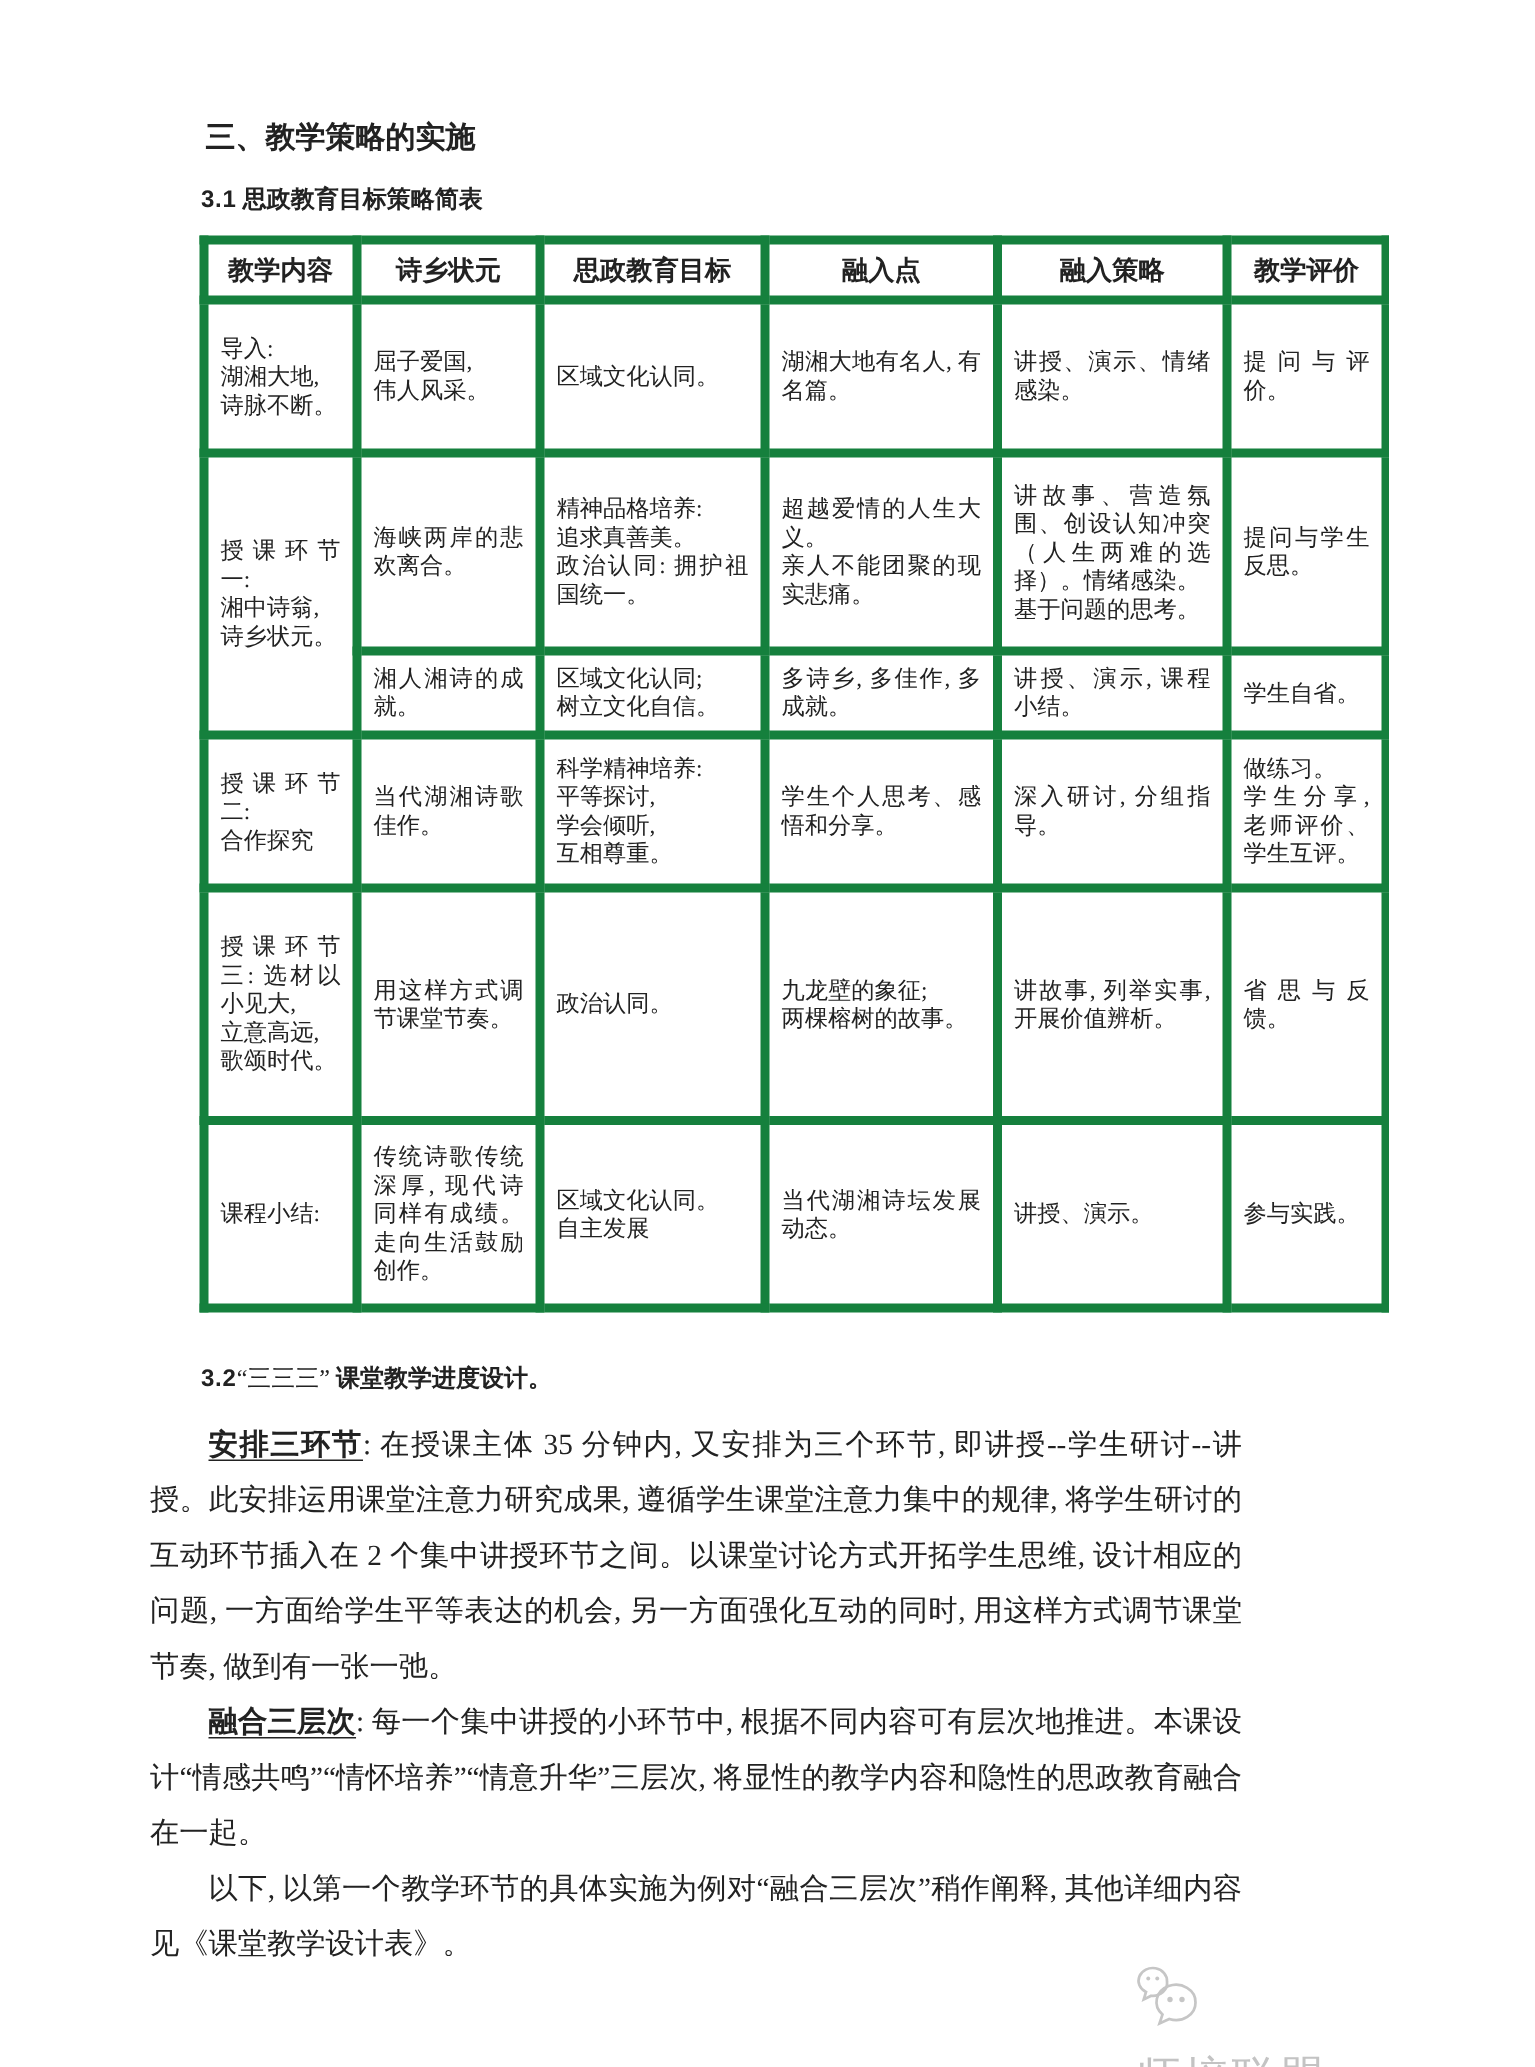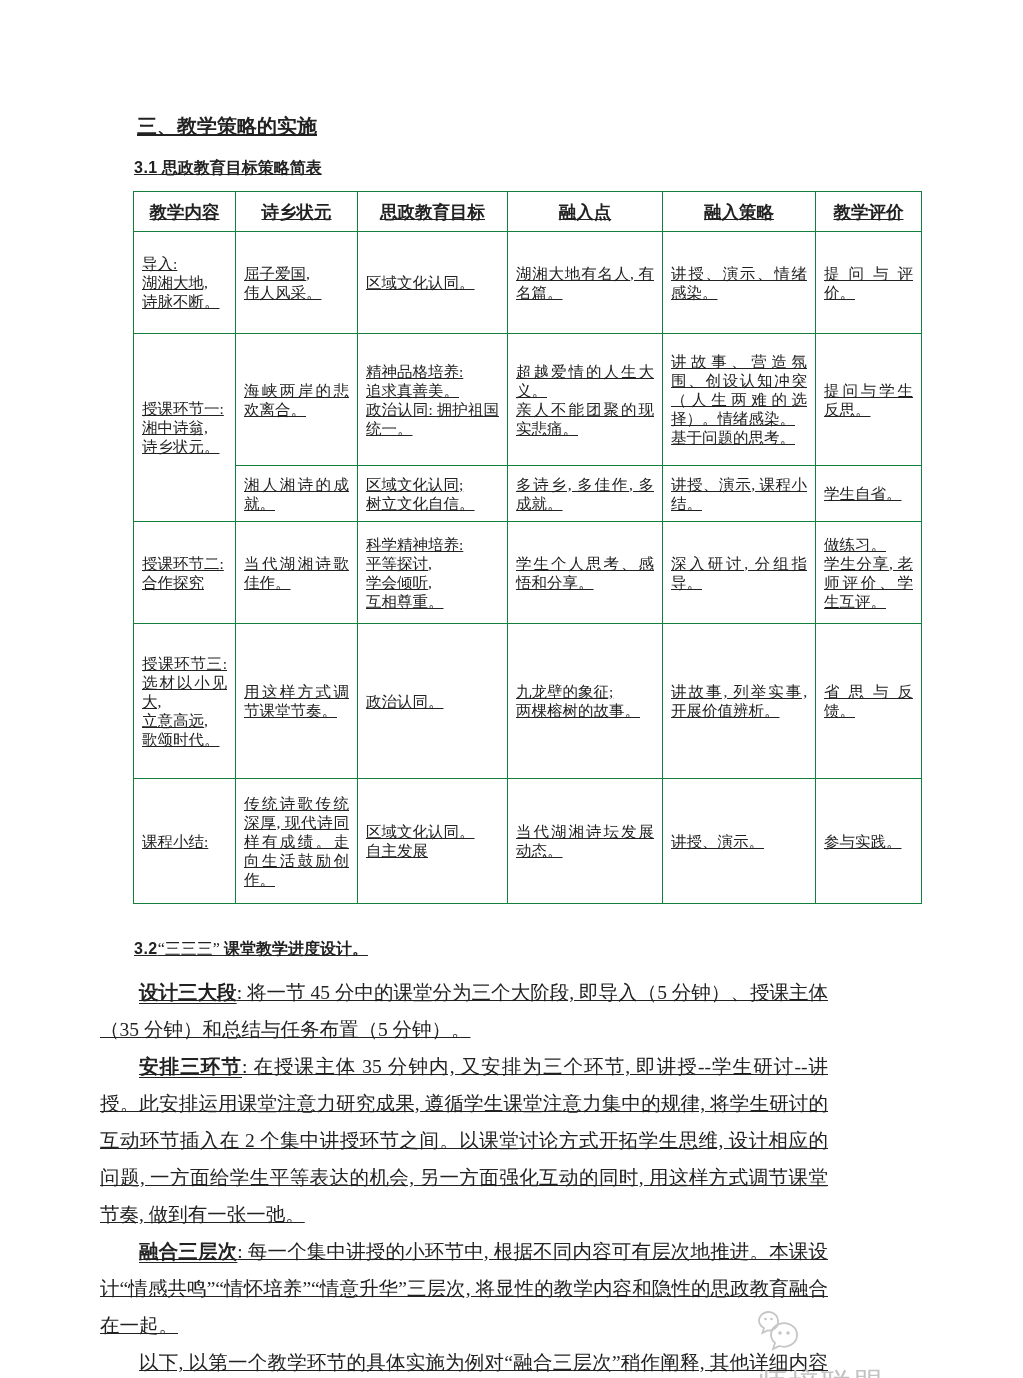--- a/index.html
+++ b/index.html
@@ -4,23 +4,22 @@
 <style>
   html, body { margin: 0; padding: 0; background: #ffffff; }
   .page {
     position: relative;
     width: 926px;
     height: 1378px;
     background: #ffffff;
     color: #222222;
     font-family: "Liberation Serif", "DejaVu Serif", serif;
     box-sizing: border-box;
-    padding: 114px 98px 0 100px;
+    padding: 80px 98px 0 100px;
     overflow: hidden;
-    text-decoration: underline;
   }
   .h-main {
     margin: 0 0 18px 37px;
     font-size: 20px;
     font-weight: 700;
     line-height: 24px;
   }
   .h-sub {
     margin: 0 0 11px 34px;
     font-size: 16px;
@@ -33,21 +32,21 @@
     letter-spacing: 0.5px;
   }
   .h-quote { font-weight: 400; }
   table.strategy {
     border-collapse: collapse;
     table-layout: fixed;
     width: 788px;
     margin: 0 0 33px 33px;
   }
   table.strategy th, table.strategy td {
-    border: 1px solid #15803d;
+    border: 6px solid #15803d;
     box-sizing: border-box;
     overflow: hidden;
   }
   table.strategy th {
     font-size: 17.5px;
     font-weight: 700;
     text-align: center;
     vertical-align: middle;
     padding: 2px 4px;
   }
@@ -192,21 +191,20 @@
         <td>当代湖湘诗坛发展动态。</td>
         <td>讲授、演示。</td>
         <td>参与实践。</td>
       </tr>
     </tbody>
   </table>
 
   <h3 class="h-sub h-32"><span class="h-num">3.2</span><span class="h-quote">“三三三”</span>
     <span>课堂教学进度设计。</span></h3>
 
-  <p class="para"><span class="lead">设计三大段</span><span>: 将一节 45 分中的课堂分为三个大阶段, 即导入（5 分钟）、授课主体（35 分钟）和总结与任务布置（5 分钟）。</span></p>
 
   <p class="para"><span class="lead">安排三环节</span><span>: 在授课主体 35 分钟内, 又安排为三个环节, 即讲授--学生研讨--讲授。此安排运用课堂注意力研究成果, 遵循学生课堂注意力集中的规律, 将学生研讨的互动环节插入在 2 个集中讲授环节之间。以课堂讨论方式开拓学生思维, 设计相应的问题, 一方面给学生平等表达的机会, 另一方面强化互动的同时, 用这样方式调节课堂节奏, 做到有一张一弛。</span></p>
 
   <p class="para"><span class="lead">融合三层次</span><span>: 每一个集中讲授的小环节中, 根据不同内容可有层次地推进。本课设计“情感共鸣”“情怀培养”“情意升华”三层次, 将显性的教学内容和隐性的思政教育融合在一起。</span></p>
 
   <p class="para">以下, 以第一个教学环节的具体实施为例对“融合三层次”稍作阐释, 其他详细内容见《课堂教学设计表》。</p>
 
   <div class="watermark">
     <span>
       <svg width="54" height="46" viewBox="0 0 54 46">

